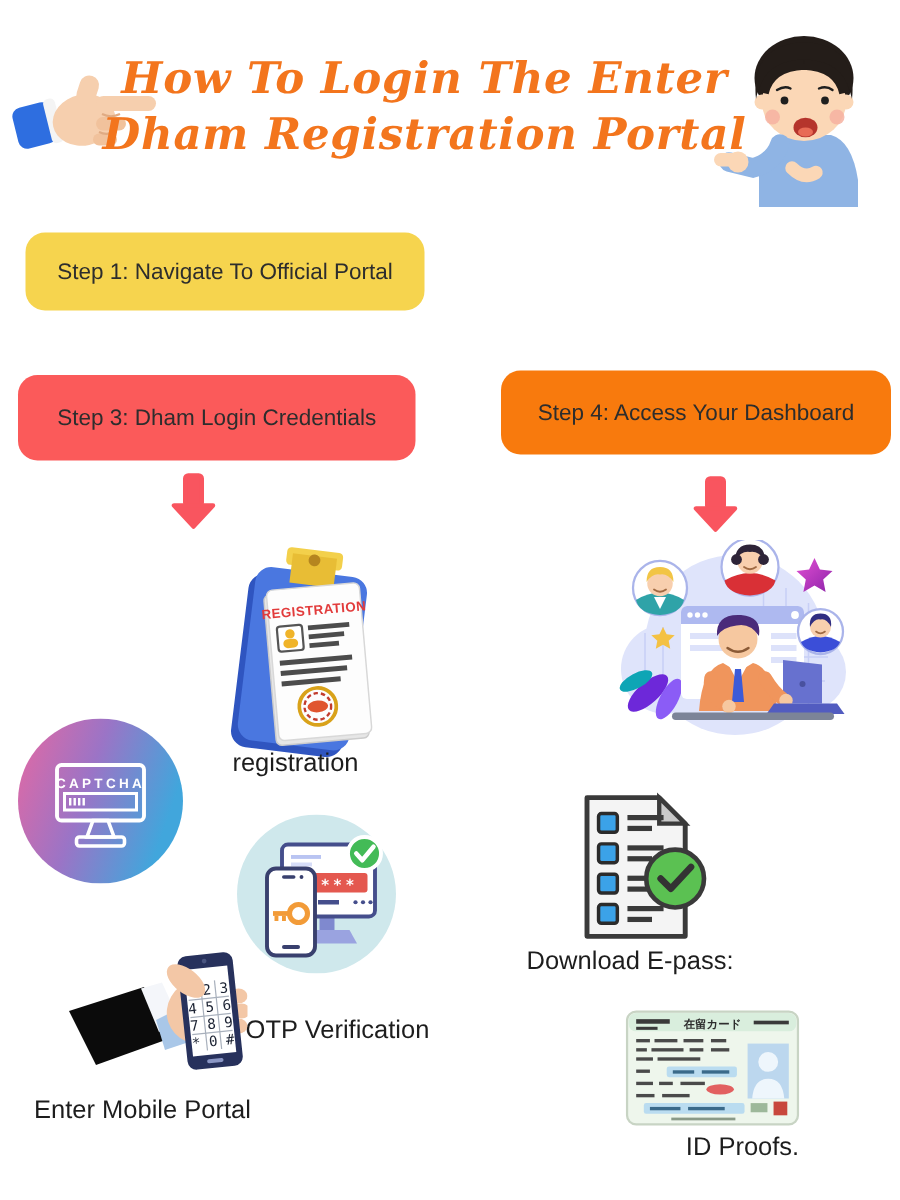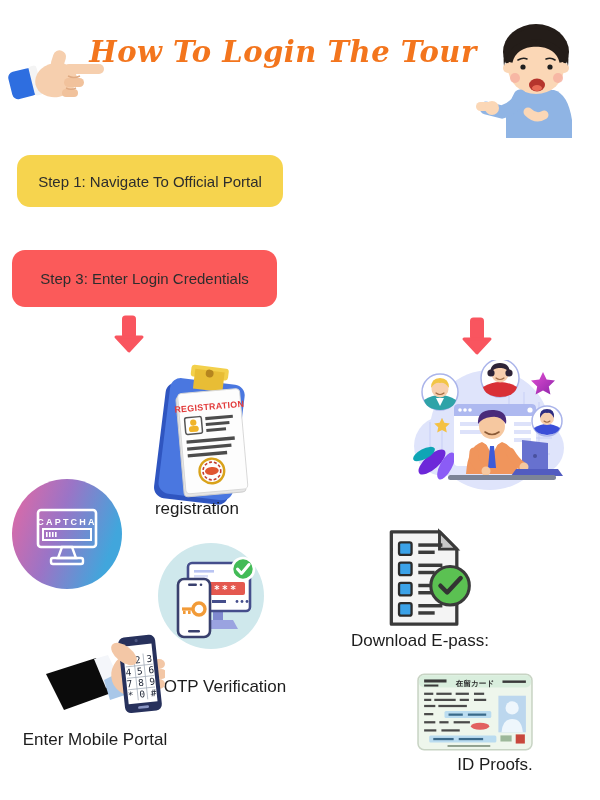--- a/index.html
+++ b/index.html
@@ -26,21 +26,22 @@
     </g>
     <ellipse cx="48" cy="42" rx="21" ry="17" fill="#f6cfae" transform="rotate(-12 48 42)"></ellipse>
     <rect x="44" y="12" width="13" height="20" rx="6.5" fill="#f6cfae" transform="rotate(18 50 22)"></rect>
     <rect x="56" y="26" width="40" height="10" rx="5" fill="#f6cfae"></rect>
     <rect x="56" y="40" width="20" height="9" rx="4.5" fill="#f1c29c"></rect>
     <rect x="54" y="51" width="16" height="8" rx="4" fill="#f1c29c"></rect>
     <path d="M60,38 q6,3 12,0 M58,50 q5,2.5 10,0" stroke="#e0ab83" stroke-width="1.4" fill="none"></path>
   </svg>
 
   <div id="title" class="abs" style="color: rgb(243, 117, 29);">
-    <div>How To Login The Tour</div>
+    <div>How To Login The Enter</div>
+    <div>Dham Registration Portal</div>
   </div>
 
   <svg class="abs" style="left:476px;top:16px" width="122" height="122" viewBox="0 0 122 122">
     <path d="M30,100 Q34,78 46,74 L78,74 Q92,78 96,104 L96,122 L30,122 Z" fill="#8fb4e4"></path>
     <ellipse cx="60" cy="36" rx="33" ry="28" fill="#241d19"></ellipse>
     <circle cx="32" cy="52" r="5" fill="#fbd7b6"></circle>
       <circle cx="88" cy="52" r="5" fill="#fbd7b6"></circle>
     <ellipse cx="60" cy="52" rx="28" ry="26" fill="#fbd7b6"></ellipse>
     <path d="M28,50 Q24,14 60,12 Q96,14 92,50 Q88,28 60,27 Q32,28 28,50 Z" fill="#241d19"></path>
     <path d="M33,46 q4,-18 27,-19 M87,46 q-4,-18 -27,-19" stroke="#241d19" stroke-width="7" fill="none"></path>
@@ -54,21 +55,24 @@
     <path d="M44,80 Q40,92 26,96 L10,92" stroke="#8fb4e4" stroke-width="13" fill="none" stroke-linecap="round"></path>
     <rect x="0" y="86" width="16" height="9" rx="4.5" fill="#fbd7b6"></rect>
     <circle cx="16" cy="92" r="7" fill="#fbd7b6"></circle>
     <path d="M52,96 q8,8 16,3" stroke="#fbd7b6" stroke-width="9" fill="none" stroke-linecap="round"></path>
   </svg>
 
   <div class="abs step" style="left: 17px; top: 155px; width: 266px; height: 52px; background: rgb(246, 212, 78);">
     <span>Step 1: Navigate To  Official Portal</span>
   </div>
   <div class="abs step" style="left: 12px; top: 250px; width: 265px; height: 57px; background: rgb(251, 90, 90);">
-    <span>Step 3: Enter Login Credentials</span>
+    <span>Step 3: Dham Login Credentials</span>
+  </div>
+  <div class="abs step" style="left: 334px; top: 247px; width: 260px; height: 56px; background: rgb(248, 122, 13);">
+    <span>Step 4: Access Your Dashboard</span>
   </div>
 
   <svg class="abs" style="left: 112px; top: 314px; color: rgb(249, 85, 95);" width="34" height="40" viewBox="0 0 34 40">
     <g fill="currentColor" stroke="currentColor" stroke-width="3" stroke-linejoin="round">
       <rect x="11.5" y="3" width="11" height="20" rx="2"></rect>
       <path d="M4,23 H30 L17,37 Z"></path>
     </g>
   </svg>
   <svg class="abs" style="left: 460px; top: 316px; color: rgb(249, 85, 95);" width="34" height="40" viewBox="0 0 34 40">
     <g fill="currentColor" stroke="currentColor" stroke-width="3" stroke-linejoin="round">

